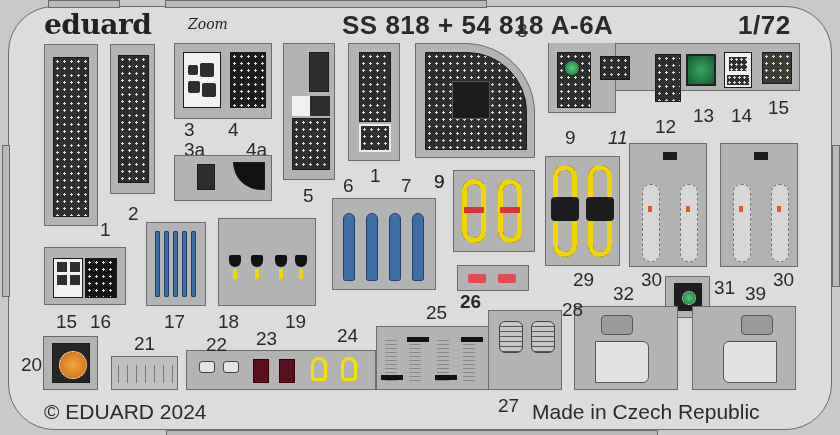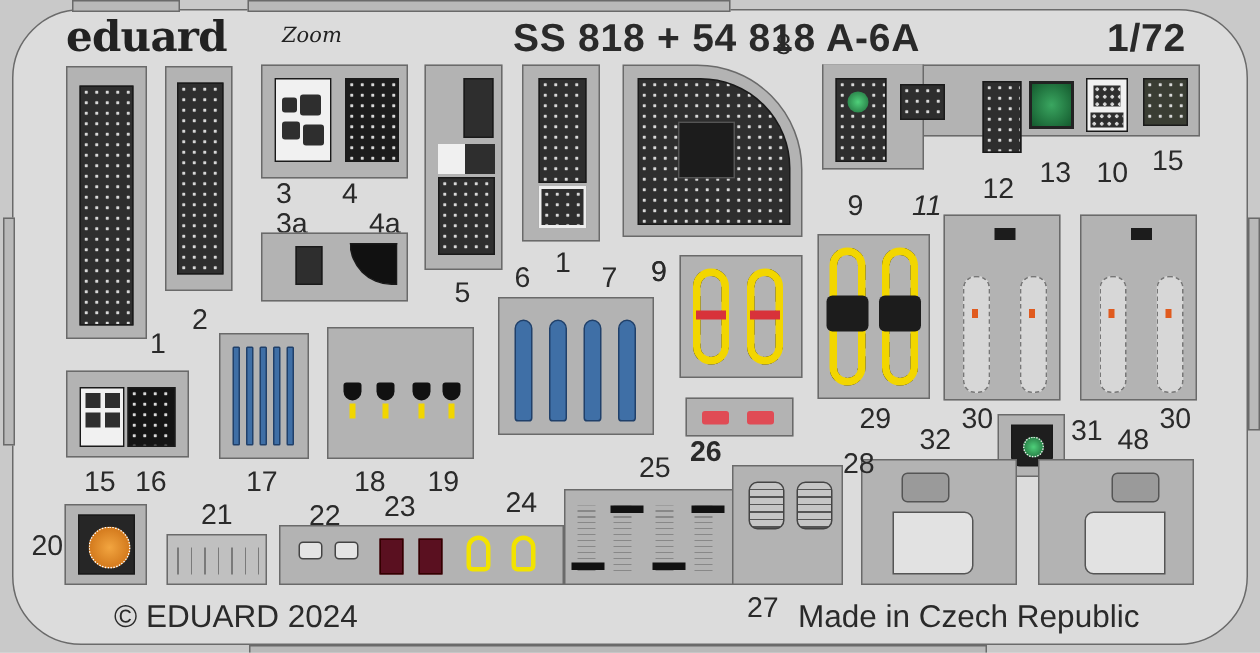--- a/index.html
+++ b/index.html
@@ -94,21 +94,21 @@
 <div class="panel" style="left:686px;top:54px;width:30px;height:32px;background:radial-gradient(#3aa660,#145a2e);border:2px solid #222;"></div>
 <div class="panel white" style="left:724px;top:52px;width:28px;height:36px;">
   <div class="abs dots" style="left:4px;top:4px;width:18px;height:14px;background-color:#2e2e2e;background-size:5px 5px;"></div>
   <div class="abs dots" style="left:2px;top:22px;width:22px;height:10px;background-color:#2e2e2e;background-size:5px 5px;"></div>
 </div>
 <div class="panel dots" style="left:762px;top:52px;width:30px;height:32px;background-color:#3a3d33;"></div>
 <div class="num" style="left:565px;top:128px;">9</div>
 <div class="num" style="left:608px;top:128px;font-style:italic;">11</div>
 <div class="num" style="left:655px;top:117px;">12</div>
 <div class="num" style="left:693px;top:106px;">13</div>
-<div class="num" style="left:731px;top:106px;">10</div>
+<div class="num" style="left:731px;top:106px;">14</div>
 <div class="num" style="left:768px;top:98px;">15</div>
 
 <div class="num" style="left:343px;top:176px;">6</div>
 <div class="num" style="left:401px;top:176px;">7</div>
 <div class="num" style="left:434px;top:172px;">9</div>
 <div class="fret" style="left:332px;top:198px;width:104px;height:92px;">
   <div class="strap" style="left:10px;top:14px;width:12px;height:68px;border-radius:10px 10px 4px 4px;"></div>
   <div class="strap" style="left:33px;top:14px;width:12px;height:68px;border-radius:10px 10px 4px 4px;"></div>
   <div class="strap" style="left:56px;top:14px;width:12px;height:68px;border-radius:10px 10px 4px 4px;"></div>
   <div class="strap" style="left:79px;top:14px;width:12px;height:68px;border-radius:10px 10px 4px 4px;"></div>
@@ -154,21 +154,21 @@
 <div class="num" style="left:773px;top:270px;">30</div>
 
 <div class="fret" style="left:665px;top:276px;width:45px;height:42px;border-radius:0 0 10px 10px;">
   <div class="panel" style="left:8px;top:6px;width:28px;height:28px;background:#1e1e1e;border-radius:0 0 6px 6px;">
     <div class="abs" style="left:7px;top:7px;width:12px;height:12px;border-radius:50%;background:radial-gradient(#4fd07a,#1e6a3a);border:1px dotted #eee;"></div>
   </div>
 </div>
 <div class="num" style="left:714px;top:278px;">31</div>
 
 <div class="num" style="left:613px;top:284px;">32</div>
-<div class="num" style="left:745px;top:284px;">48</div>
+<div class="num" style="left:745px;top:284px;">39</div>
 <div class="fret" style="left:574px;top:306px;width:104px;height:84px;">
   <div class="abs" style="left:26px;top:8px;width:30px;height:18px;background:#9a9a9a;border:1px solid #555;border-radius:4px;"></div>
   <div class="abs" style="left:20px;top:34px;width:52px;height:40px;border:1px solid #555;background:#e2e2e2;border-radius:0 6px 6px 0;"></div>
 </div>
 <div class="fret" style="left:692px;top:306px;width:104px;height:84px;">
   <div class="abs" style="left:48px;top:8px;width:30px;height:18px;background:#9a9a9a;border:1px solid #555;border-radius:4px;"></div>
   <div class="abs" style="left:30px;top:34px;width:52px;height:40px;border:1px solid #555;background:#e2e2e2;border-radius:6px 0 0 6px;"></div>
 </div>
 
 <div class="fret" style="left:44px;top:247px;width:82px;height:58px;">
@@ -195,21 +195,21 @@
 <div class="fret" style="left:218px;top:218px;width:98px;height:88px;">
   <div class="abs" style="left:10px;top:36px;width:12px;height:12px;background:#111;border-radius:2px 2px 6px 6px;"></div>
   <div class="abs" style="left:32px;top:36px;width:12px;height:12px;background:#111;border-radius:2px 2px 6px 6px;"></div>
   <div class="abs" style="left:56px;top:36px;width:12px;height:12px;background:#111;border-radius:2px 2px 6px 6px;"></div>
   <div class="abs" style="left:76px;top:36px;width:12px;height:12px;background:#111;border-radius:2px 2px 6px 6px;"></div>
   <div class="abs" style="left:14px;top:50px;width:4px;height:10px;background:#f2d600;"></div>
   <div class="abs" style="left:36px;top:50px;width:4px;height:10px;background:#f2d600;"></div>
   <div class="abs" style="left:60px;top:50px;width:4px;height:10px;background:#f2d600;"></div>
   <div class="abs" style="left:80px;top:50px;width:4px;height:10px;background:#f2d600;"></div>
 </div>
-<div class="num" style="left:236px;top:312px;text-align:center;">18</div>
+<div class="num" style="left:218px;top:312px;text-align:center;">18</div>
 <div class="num" style="left:285px;top:312px;">19</div>
 
 <div class="fret" style="left:43px;top:336px;width:55px;height:54px;">
   <div class="panel" style="left:8px;top:6px;width:38px;height:40px;background:#262626;">
     <div class="abs" style="left:6px;top:7px;width:26px;height:26px;border-radius:50%;background:radial-gradient(#f2a540,#c86a10);border:1px dotted #fff;"></div>
   </div>
 </div>
 <div class="num" style="left:21px;top:355px;">20</div>
 
 <div class="fret" style="left:111px;top:356px;width:67px;height:34px;background:#c0c0c0;">
@@ -241,14 +241,14 @@
 </div>
 <div class="num" style="left:426px;top:303px;">25</div>
 
 <div class="fret" style="left:488px;top:310px;width:74px;height:80px;">
   <div class="abs" style="left:10px;top:10px;width:22px;height:30px;background:#c6c6c6;border:1px solid #444;border-radius:6px;background-image:repeating-linear-gradient(0deg,#555 0 1px,transparent 1px 5px);"></div>
   <div class="abs" style="left:42px;top:10px;width:22px;height:30px;background:#c6c6c6;border:1px solid #444;border-radius:6px;background-image:repeating-linear-gradient(0deg,#555 0 1px,transparent 1px 5px);"></div>
 </div>
 <div class="num" style="left:498px;top:396px;">27</div>
 <div class="num" style="left:562px;top:300px;">28</div>
 
-<div class="footer" style="left:44px;top:400px;margin-left:32px;">© EDUARD 2024</div>
+<div class="footer" style="left:44px;top:400px;">© EDUARD 2024</div>
 <div class="footer" style="left:532px;top:400px;">Made in Czech Republic</div>
 
 </body></html>

